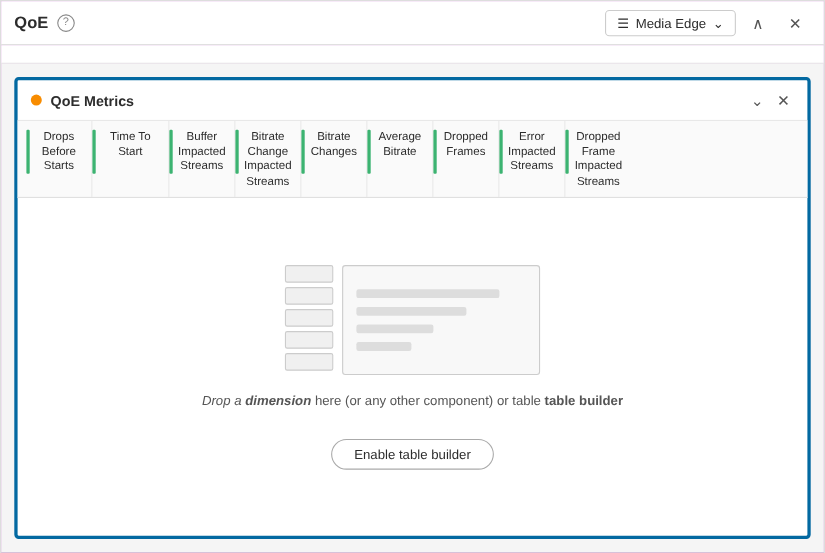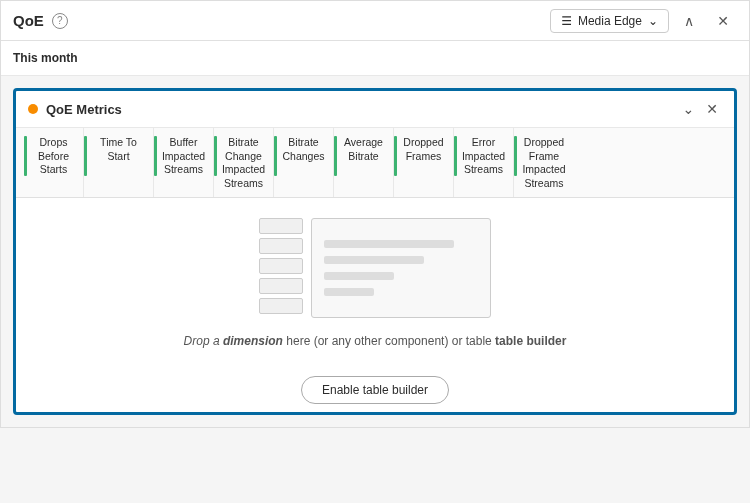--- a/index.html
+++ b/index.html
@@ -7,21 +7,21 @@
       font-family: -apple-system, BlinkMacSystemFont, 'Segoe UI', Arial, sans-serif;
       font-size: 12px;
       background: #f5f5f5;
       width: 750px;
       height: 503px;
       overflow: hidden;
     }
 
     .window {
       width: 750px;
-      height: 428px;
+      height: 503px;
       background: #a21caf;
       border: 1px solid #ddd;
       display: flex;
       flex-direction: column;
     }
 
     
     .header {
       display: flex;
       align-items: center;
@@ -317,21 +317,20 @@
         <span>∧</span>
       </button>
       <button class="icon-btn">
         <span>✕</span>
       </button>
     </div>
   </div>
 
   <div class="filter-bar">
     <div class="date-info">
-      <div class="date-label">This month</div>
     </div>
   </div>
 
   <div class="main-content">
     <div class="panel">
 
       <div class="panel-header">
         <div class="panel-title-row">
           <div class="orange-dot"></div>
           <span class="panel-title">QoE Metrics</span>

